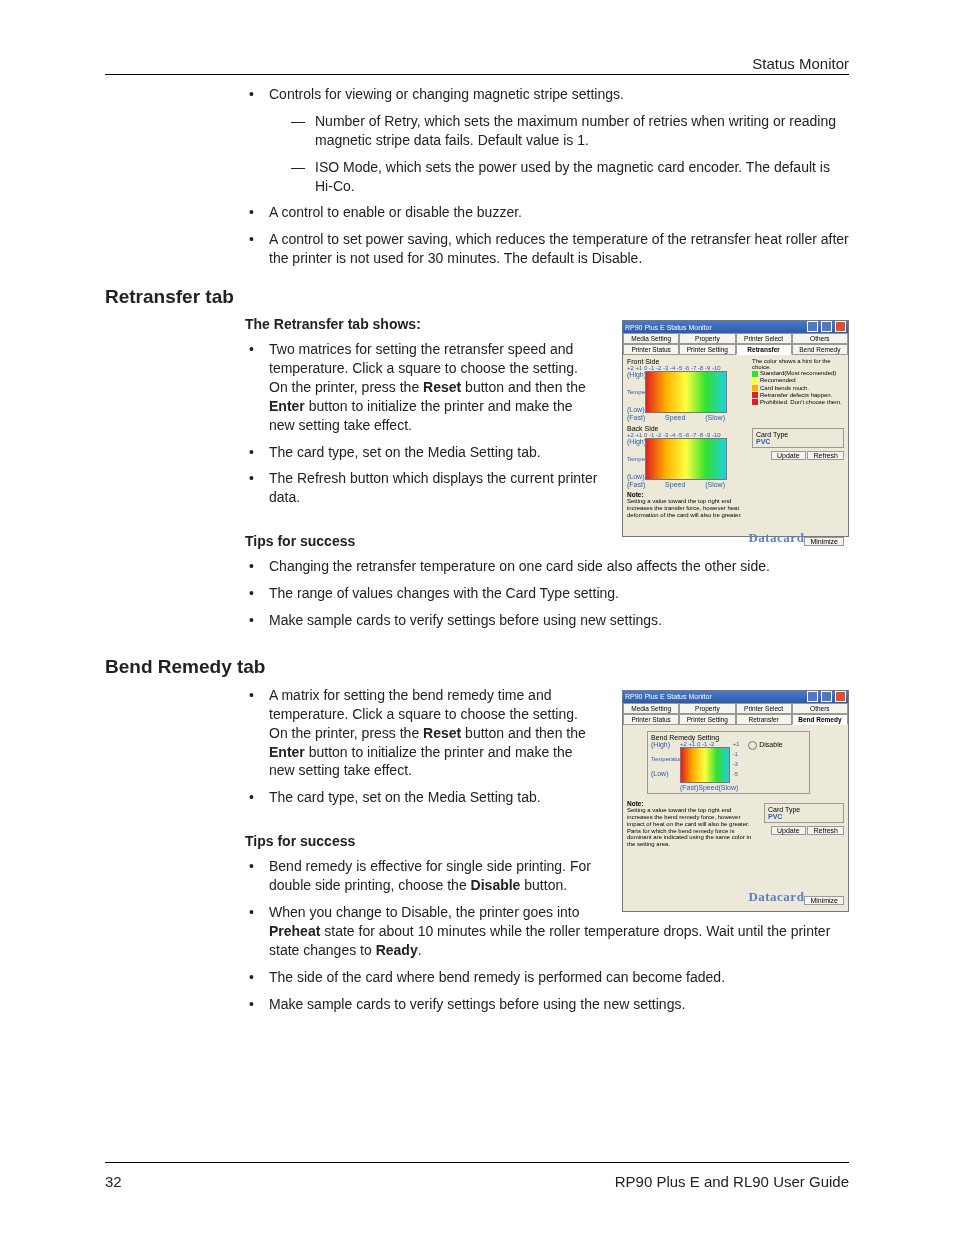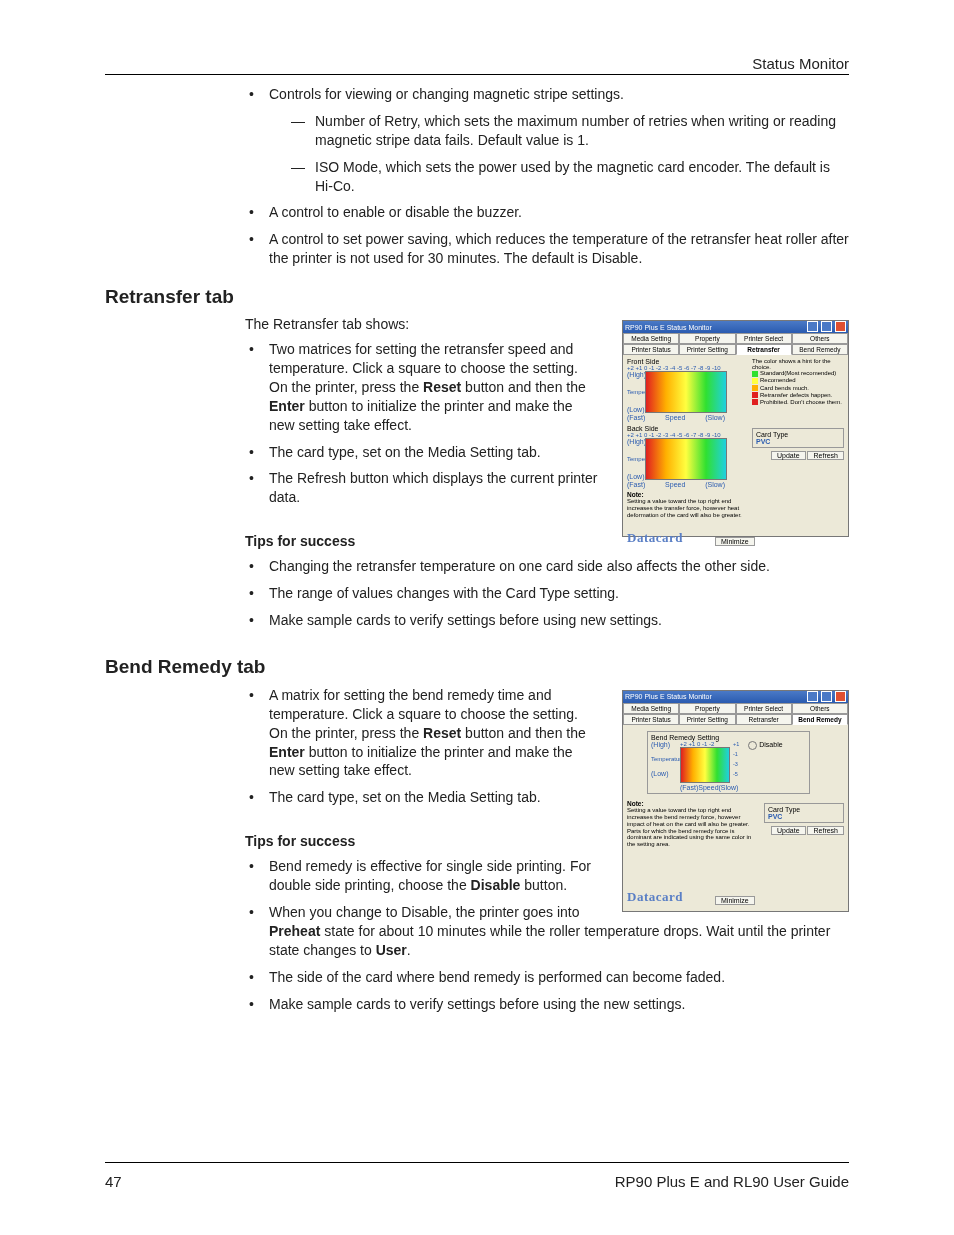--- a/index.html
+++ b/index.html
@@ -43,21 +43,21 @@
     display: flex;
     justify-content: space-between;
     font-size: 15px;
   }
   h2.section {
     font-size: 19px;
     font-weight: bold;
     margin: 18px 0 8px 0;
   }
   .indent-block { margin-left: 140px; }
-  .intro { margin: 4px 0 8px 0; }
+  .intro { margin: 4px 0 8px 0; font-weight: bold; }
   ul.bul { list-style: none; padding: 0; margin: 0; }
   ul.bul > li { position: relative; padding-left: 24px; margin: 8px 0; line-height: 1.35; }
   ul.bul.disc > li::before { content: "•"; position: absolute; left: 4px; top: 0; }
   ul.bul.dash > li::before { content: "—"; position: absolute; left: 0; top: 0; }
   ul.sub { margin-left: 22px; }
   .tips-title { font-weight: bold; margin: 26px 0 4px 0; }
   .figwrap { float: right; margin: 4px 0 10px 18px; }
   .figbox {
     border: 1px solid #777;
     background: #ece9d8;
@@ -96,21 +96,21 @@
     background:
       linear-gradient(to right, #e02020 0%, #ffb000 25%, #ffff40 50%, #30e030 75%, #20d0e0 100%);
     border:1px solid #777; display:inline-block; vertical-align:top;
   }
   .matrix-small { width:48px; height:34px; }
   .axis { display:flex; justify-content:space-between; font-size:6px; color:#2a5bb0; margin-top:1px;}
   .fieldset { border:1px solid #999; padding:2px 3px; margin:3px 0; }
   .cardtype { color:#2a5bb0; font-weight:bold; }
   .btn { display:inline-block; border:1px solid #999; background:#f5f5ee; padding:0px 5px; font-size:7px; }
   .logo { color:#5a7fc5; font-weight:bold; font-size:13px; font-family:"Times New Roman",serif; letter-spacing:0.5px;}
-  .logo-line { display:flex; justify-content:flex-start; align-items:flex-end; padding:2px 4px; margin-top:6px;gap:32px;}
+  .logo-line { display:flex; justify-content:flex-end; align-items:flex-end; padding:2px 4px; margin-top:6px;}
   .legend-sw { display:inline-block; width:6px; height:6px; margin-right:2px; vertical-align:middle;}
   .legend-item { font-size:6px; line-height:1.2; white-space:nowrap; }
   .note-title { font-weight:bold; font-size:6.5px;}
   .note-body { font-size:6px; line-height:1.15; }
   .clear { clear:both; }
   .narrow { max-width: 330px; }
 </style>
 </head>
 <body>
 
@@ -323,25 +323,25 @@
   </div>
 
   <div class="indent-block">
     <ul class="bul disc">
       <li class="narrow">A matrix for setting the bend remedy time and temperature. Click a square to choose the setting. On the printer, press the <b>Reset</b> button and then the <b>Enter</b> button to initialize the printer and make the new setting take effect.</li>
       <li class="narrow">The card type, set on the Media Setting tab.</li>
     </ul>
     <div class="tips-title">Tips for success</div>
     <ul class="bul disc">
       <li class="narrow">Bend remedy is effective for single side printing. For double side printing, choose the <b>Disable</b> button.</li>
-      <li>When you change to Disable, the printer goes into <b>Preheat</b> state for about 10 minutes while the roller temperature drops. Wait until the printer state changes to <b>User</b>.</li>
+      <li>When you change to Disable, the printer goes into <b>Preheat</b> state for about 10 minutes while the roller temperature drops. Wait until the printer state changes to <b>Ready</b>.</li>
       <li>The side of the card where bend remedy is performed can become faded.</li>
       <li>Make sample cards to verify settings before using the new settings.</li>
     </ul>
   </div>
   <div class="clear"></div>
 
   <hr class="bottom-rule">
   <div class="footer">
-    <span>47</span>
+    <span>32</span>
     <span>RP90 Plus E and RL90 User Guide</span>
   </div>
 </div>
 
 </body></html>

